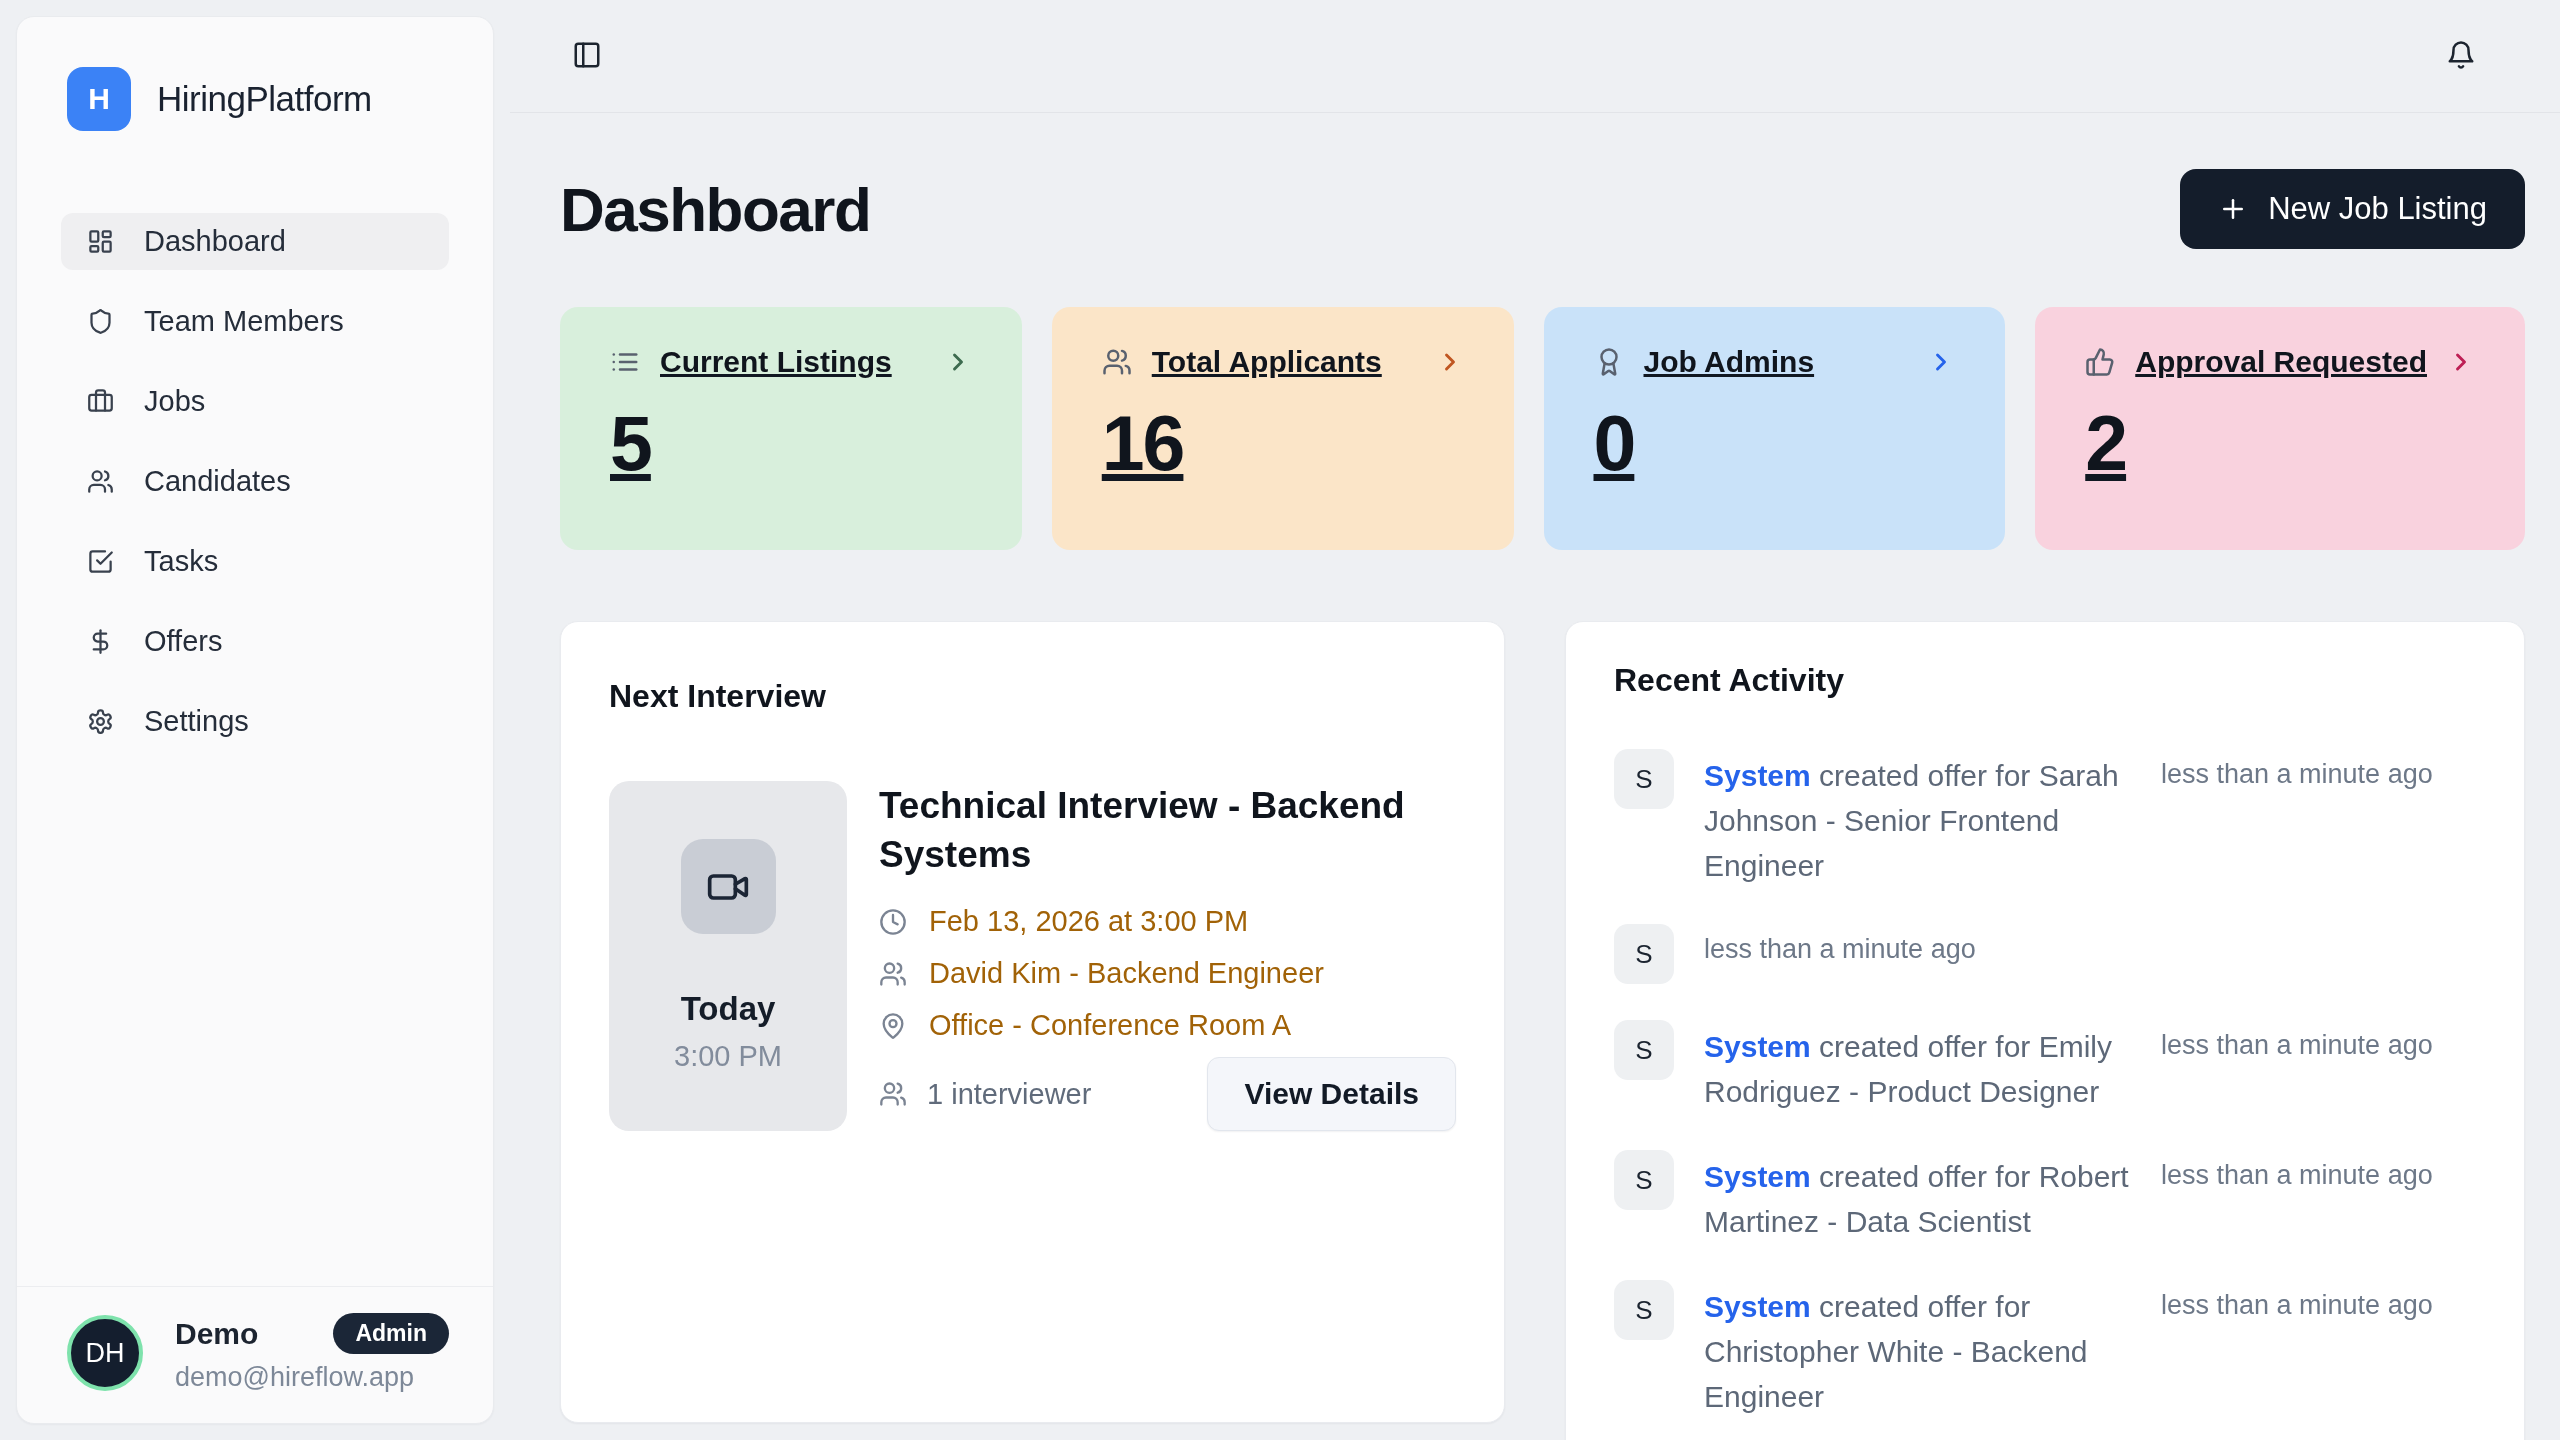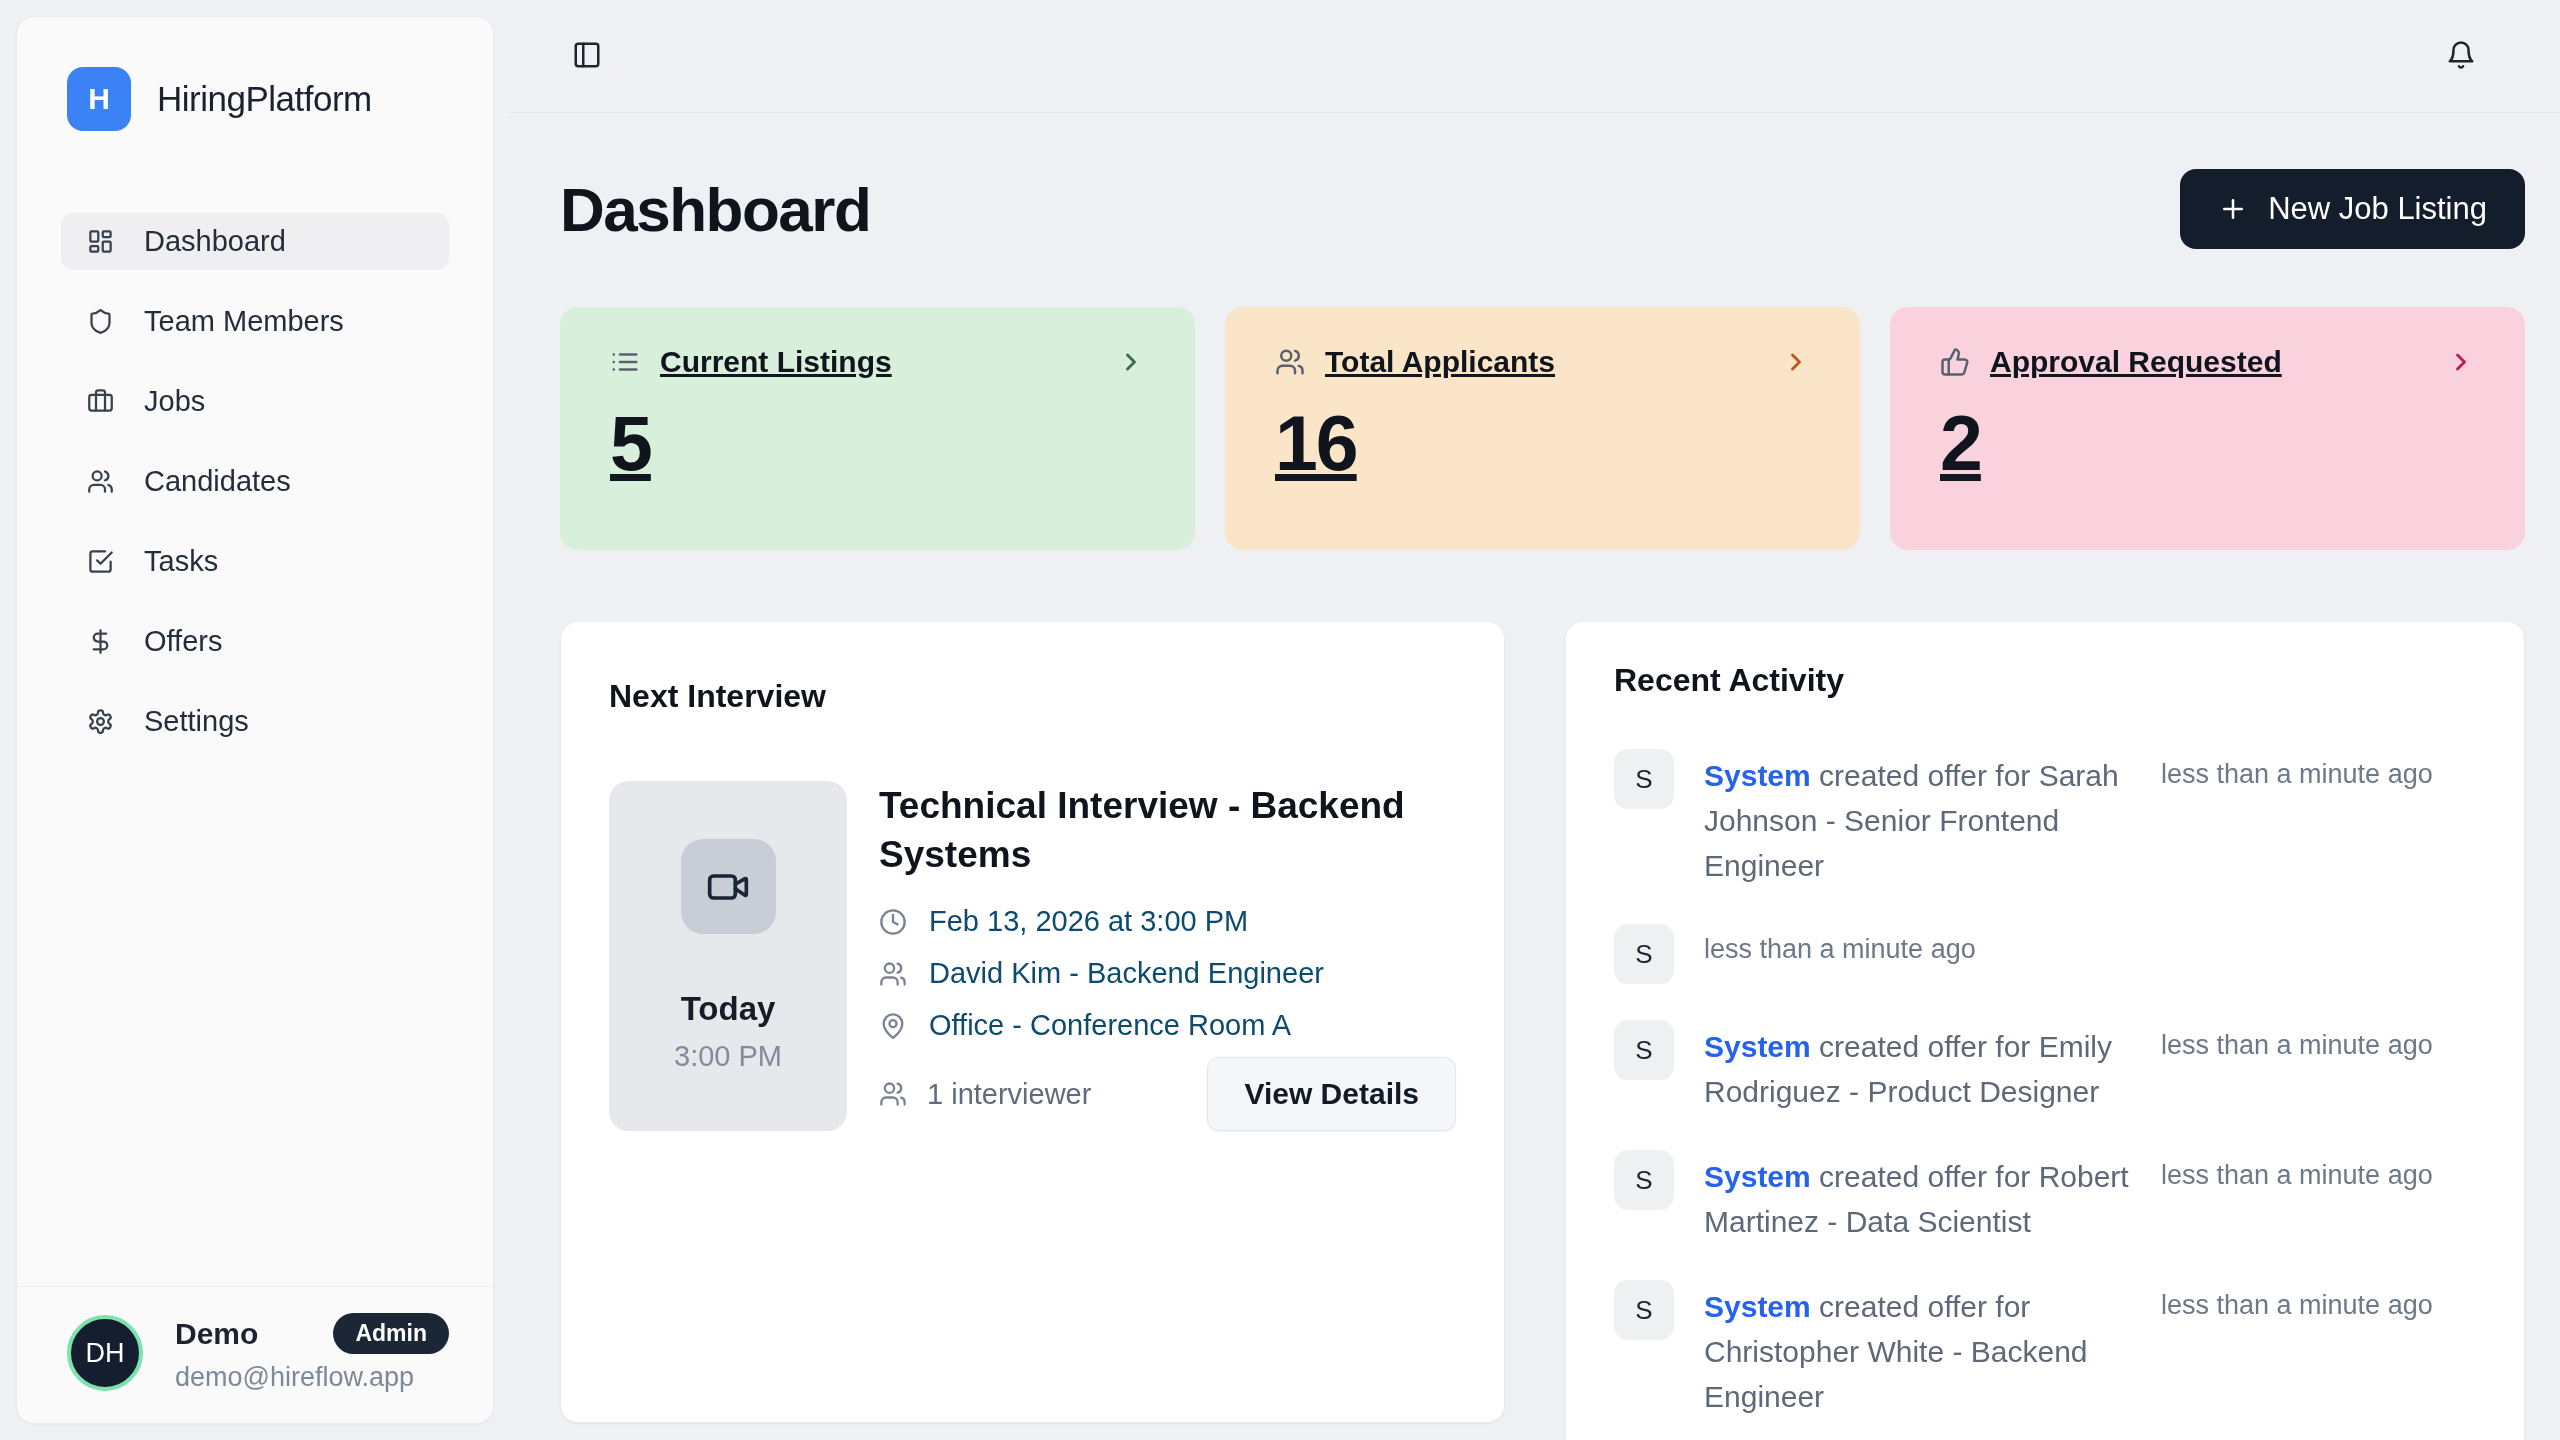--- a/index.html
+++ b/index.html
@@ -91,21 +91,21 @@
   .day-icon-tile {
     width:95px; height:95px; border-radius:22px; background:#c9cdd5;
     display:flex; align-items:center; justify-content:center; color:#1b2535; margin-bottom:56px;
   }
   .day-icon-tile svg { width:44px; height:44px; }
   .day-label { font-size:33px; font-weight:700; color:#151d29; }
   .day-time { font-size:29px; color:#828c9c; margin-top:12px; }
   .interview-main { flex:1; display:flex; flex-direction:column; min-width:0; }
   .interview-title { font-size:37px; font-weight:700; color:#10151d; line-height:49px; max-width:560px; }
   .meta-list { display:flex; flex-direction:column; gap:19px; margin-top:26px; }
-  .meta-row { display:flex; align-items:center; gap:22px; color:#0c4a6e; font-size:29px; }
+  .meta-row { display:flex; align-items:center; gap:22px; color:#a16207; font-size:29px; }
   .meta-row .m-icon { width:28px; height:28px; color:#7b8493; display:flex; flex-shrink:0; }
   .meta-row .m-icon svg { width:28px; height:28px; }
   .interview-foot { margin-top:auto; display:flex; align-items:center; justify-content:space-between; }
   .interviewers { display:flex; align-items:center; gap:20px; color:#606b7b; font-size:29px; }
   .interviewers .m-icon { width:28px; height:28px; color:#7b8493; display:flex; }
   .interviewers .m-icon svg { width:28px; height:28px; }
   .view-details-btn {
     background:#f4f6fa; border:1px solid #e2e6ed; border-radius:12px; cursor:pointer;
     font-family:inherit; font-size:30px; font-weight:600; color:#121a26; padding:19px 36px;
     box-shadow:0 1px 2px rgba(16,24,40,.06);
@@ -339,20 +339,36 @@
             <span class="stat-label">Total Applicants</span>
             <span class="stat-chevron" style="color: rgb(192, 86, 33);">
                 <svg viewBox="0 0 24 24" fill="none" stroke="currentColor" stroke-width="2.5" stroke-linecap="round" stroke-linejoin="round">
                   <use href="#i-chev"></use>
                 </svg>
               </span>
           </div>
           <div class="stat-value">16</div>
         </div>
 
+        <div class="stat" style="background-color: rgb(201, 226, 249);">
+          <div class="stat-top">
+            <span class="stat-icon">
+                <svg viewBox="0 0 24 24" fill="none" stroke="currentColor" stroke-width="2" stroke-linecap="round" stroke-linejoin="round">
+                  <use href="#i-award"></use>
+                </svg>
+              </span>
+            <span class="stat-label">Job Admins</span>
+            <span class="stat-chevron" style="color: rgb(37, 99, 235);">
+                <svg viewBox="0 0 24 24" fill="none" stroke="currentColor" stroke-width="2.5" stroke-linecap="round" stroke-linejoin="round">
+                  <use href="#i-chev"></use>
+                </svg>
+              </span>
+          </div>
+          <div class="stat-value">0</div>
+        </div>
 
         <div class="stat" style="background-color: rgb(249, 210, 222);">
           <div class="stat-top">
             <span class="stat-icon">
                 <svg viewBox="0 0 24 24" fill="none" stroke="currentColor" stroke-width="2" stroke-linecap="round" stroke-linejoin="round">
                   <use href="#i-thumb"></use>
                 </svg>
               </span>
             <span class="stat-label">Approval Requested</span>
             <span class="stat-chevron" style="color: rgb(190, 30, 84);">

